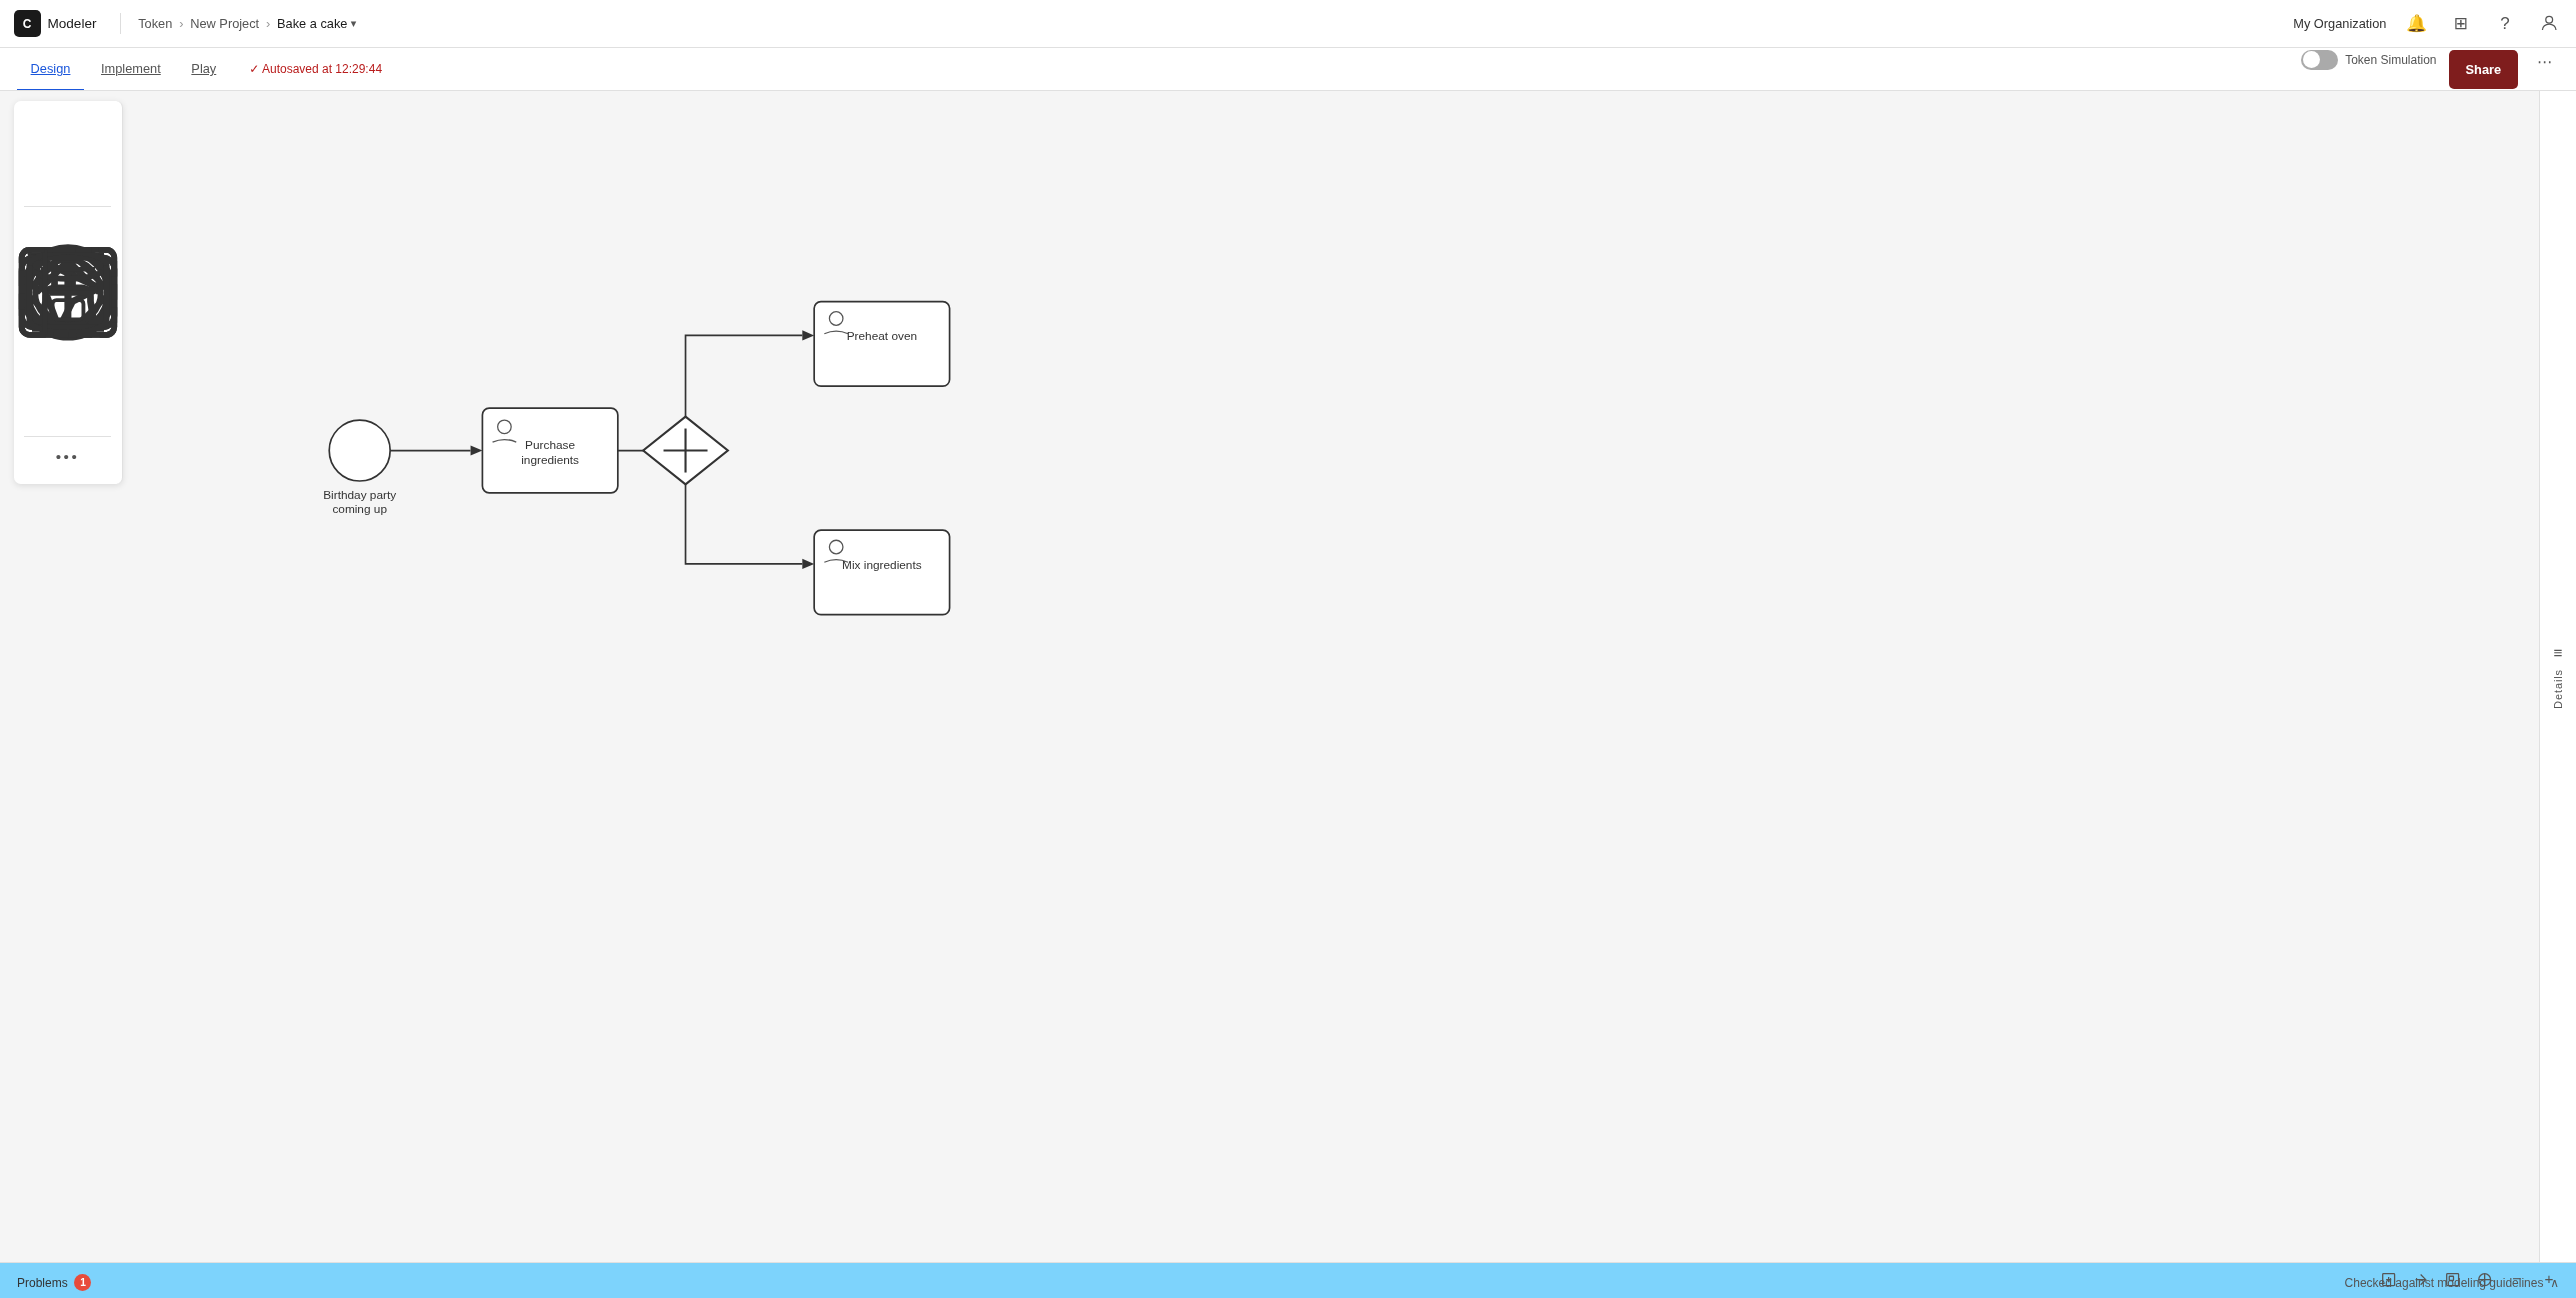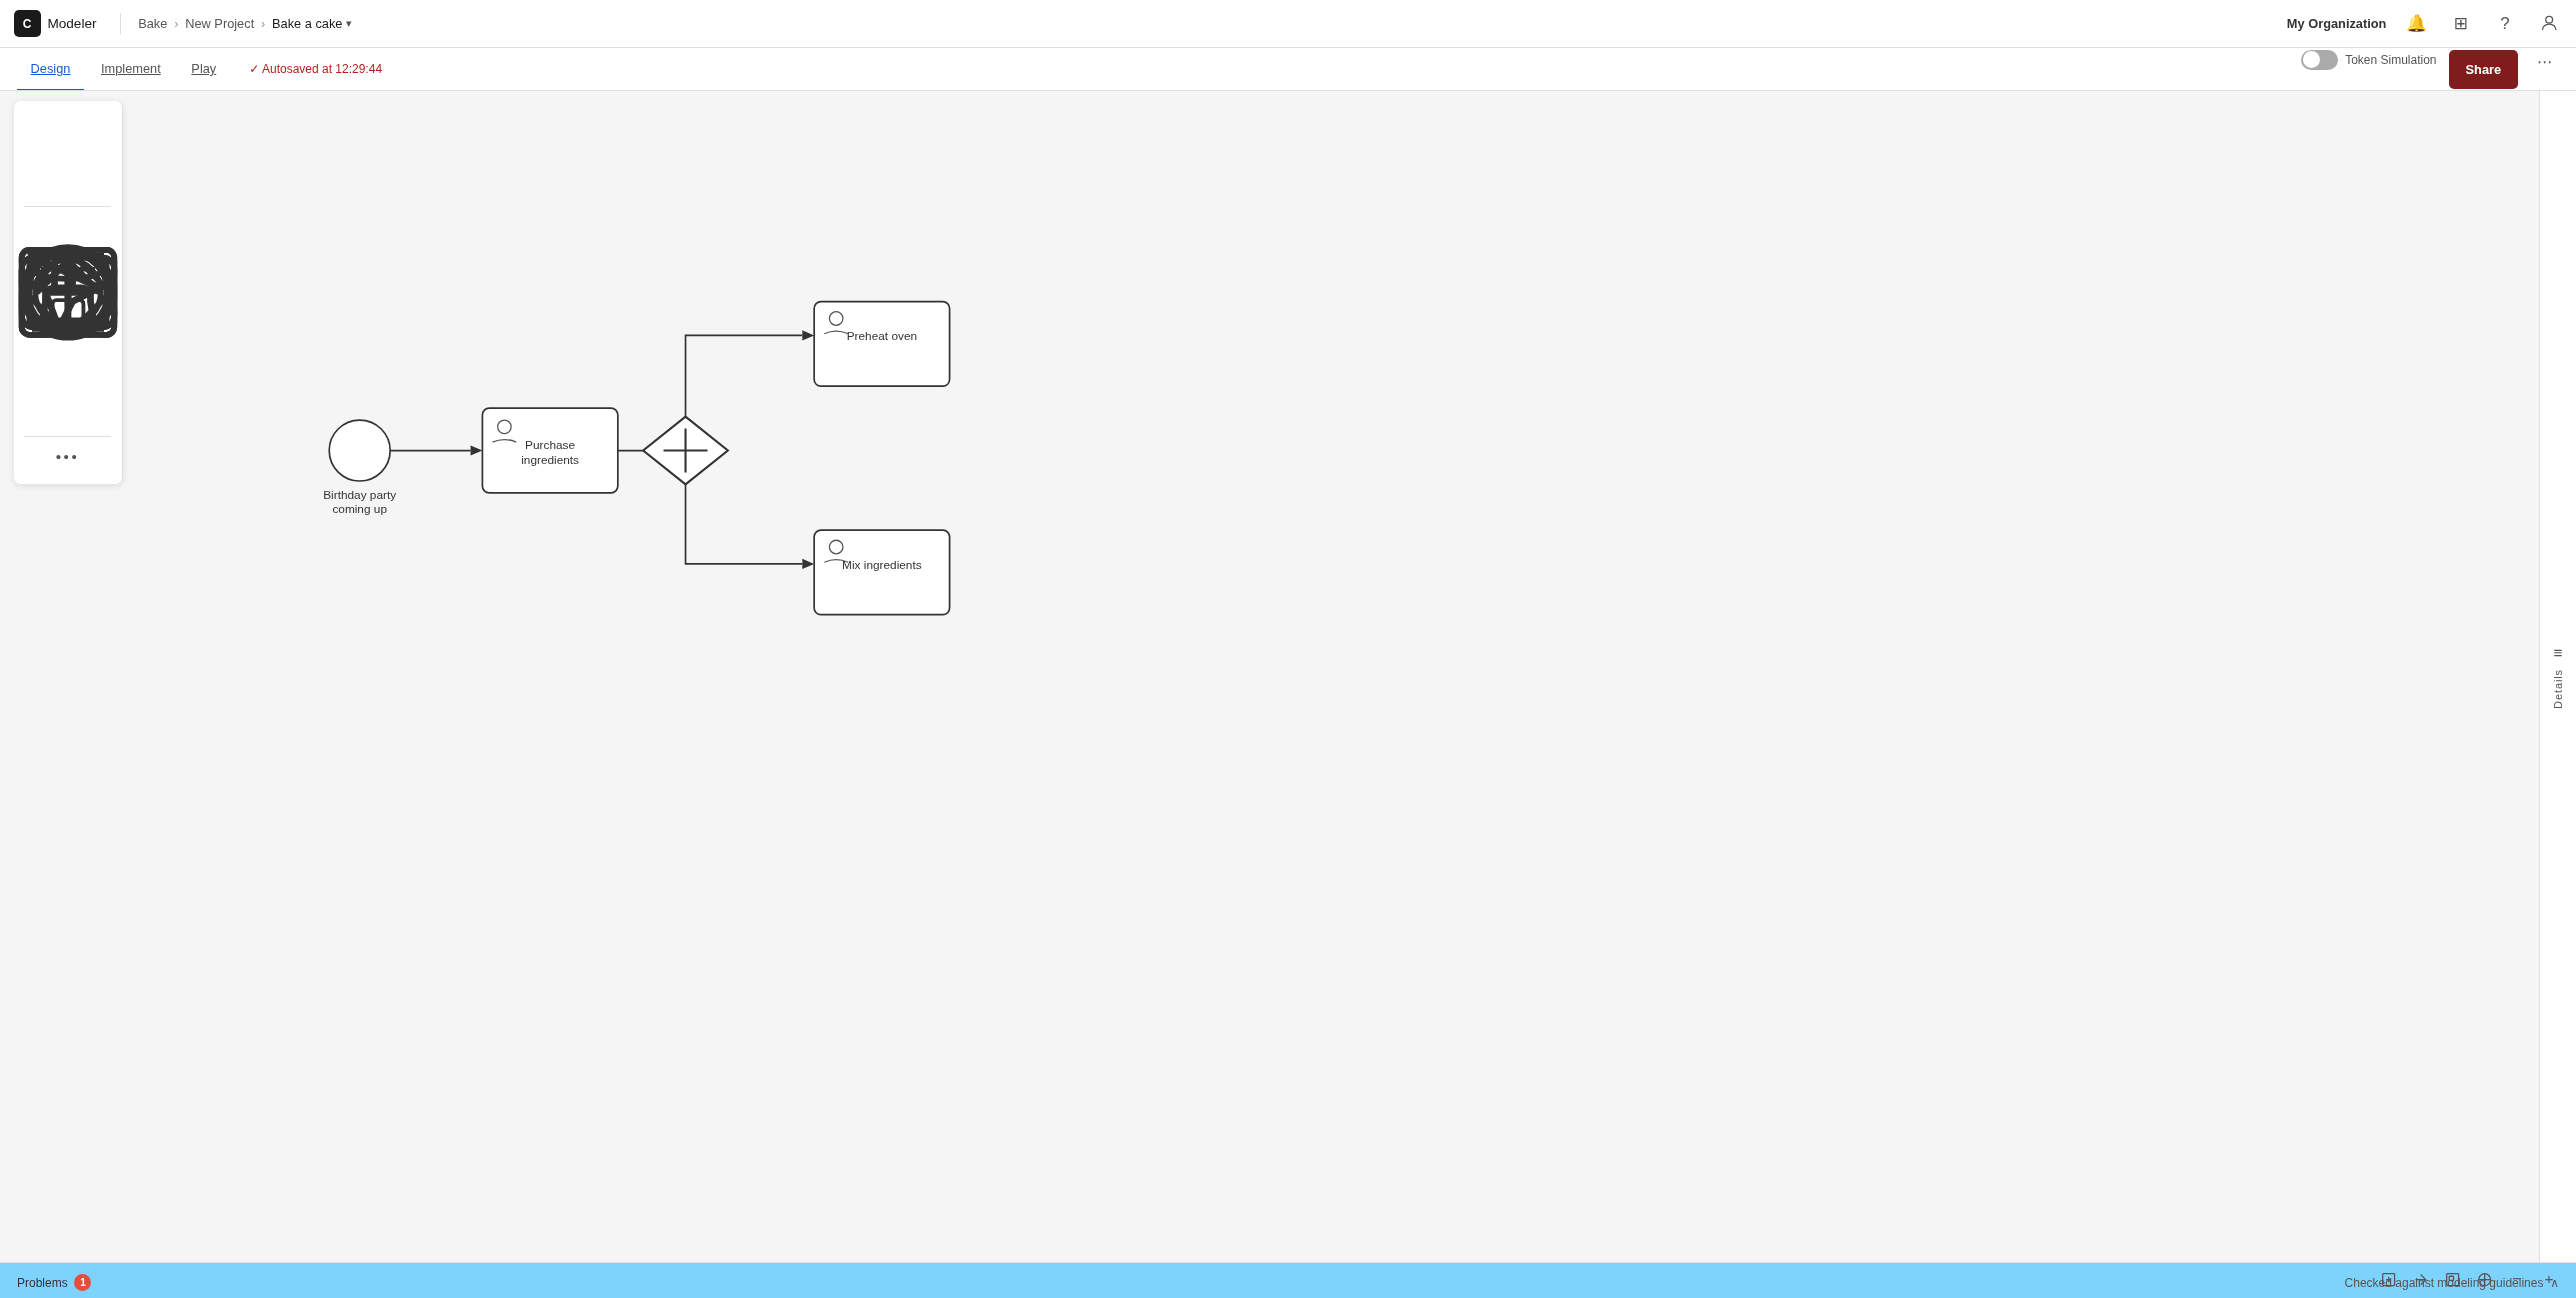--- a/index.html
+++ b/index.html
@@ -16,21 +16,21 @@
       width: 27px; height: 27px; background: #1a1a1a; border-radius: 5.1px;
       display: flex; align-items: center; justify-content: center;
       color: #fff; font-size: 12px; font-weight: 700;
     }
     .nav-logo-label { font-size: 13.6px; font-weight: 400; color: #1a1a1a; }
     .nav-divider { width: 0.9px; height: 20.4px; background: #ddd; margin: 0 6.8px; }
     .nav-breadcrumb { display: flex; align-items: center; gap: 6.8px; color: #555; font-size: 12.8px; }
     .nav-breadcrumb .sep { color: #999; }
     .nav-breadcrumb .current { display: flex; align-items: center; gap: 3.4px; color: #1a1a1a; font-weight: 500; }
     .nav-right { margin-left: auto; display: flex; align-items: center; gap: 17px; }
-    .nav-org { font-size: 12.8px; color: #333; font-weight: 700; text-align: right; }
+    .nav-org { font-size: 12.8px; color: #333; font-weight: 400; text-align: right; }
     .nav-icon-btn { background: none; border: none; cursor: pointer; color: #555; font-size: 17px; display: flex; align-items: center; justify-content: center; width: 27px; height: 27px; }
 
     
     .tab-bar {
       display: flex; align-items: center; height: 43px;
       background: #fff; border-bottom: 0.9px solid #e0e0e0;
       padding: 0 17px; gap: 3.4px;
     }
     .tab {
       padding: 6.8px 13.6px; font-size: 12.8px; color: #555; cursor: pointer;
@@ -96,21 +96,21 @@
 
 <div class="top-nav">
   <div class="nav-logo">
     <div class="nav-logo-box">
       <span>C</span>
     </div>
     <span class="nav-logo-label">Modeler</span>
   </div>
   <div class="nav-divider"></div>
   <nav class="nav-breadcrumb">
-    <span>Bake</span>
+    <span>Token</span>
     <span class="sep">›</span>
     <span>New Project</span>
     <span class="sep">›</span>
     <span class="current">
       <span>Bake a cake</span>
       <span style="font-size:11px; color:#555;">▾</span>
     </span>
   </nav>
   <div class="nav-right">
     <span class="nav-org">My Organization</span>

